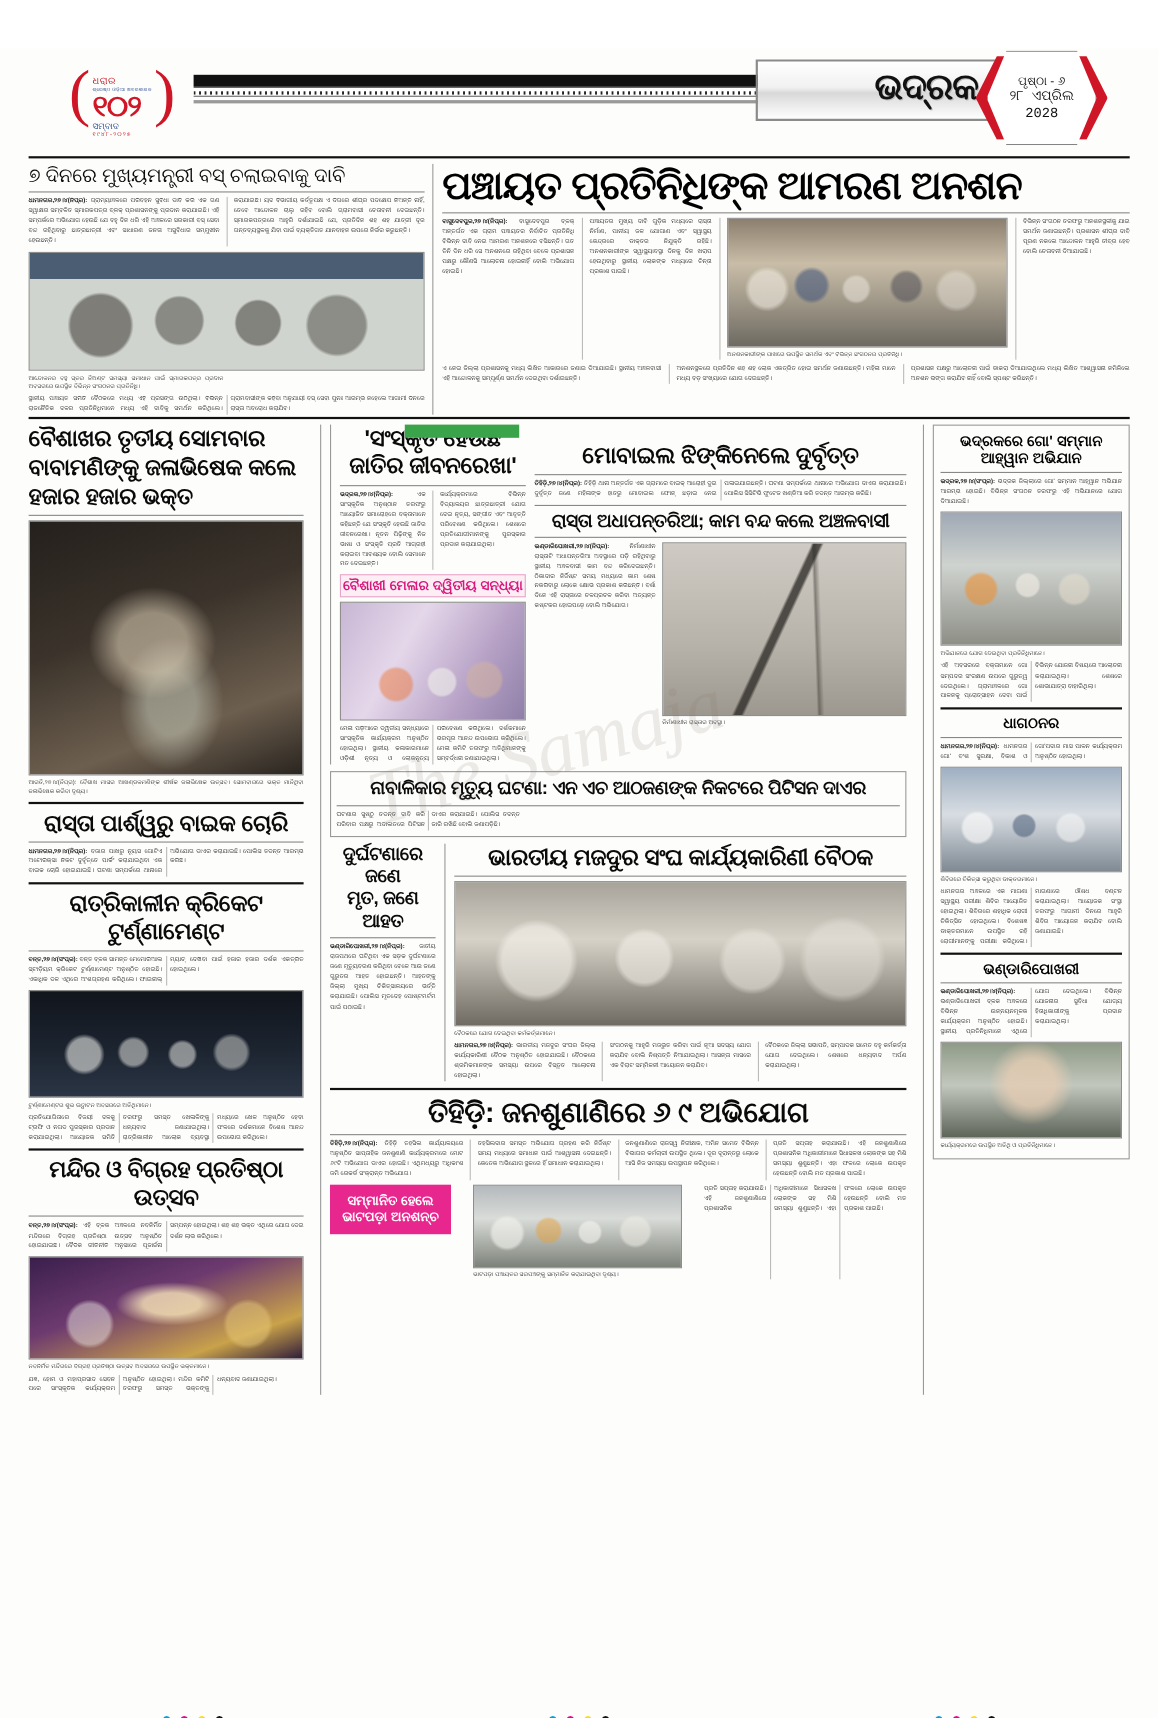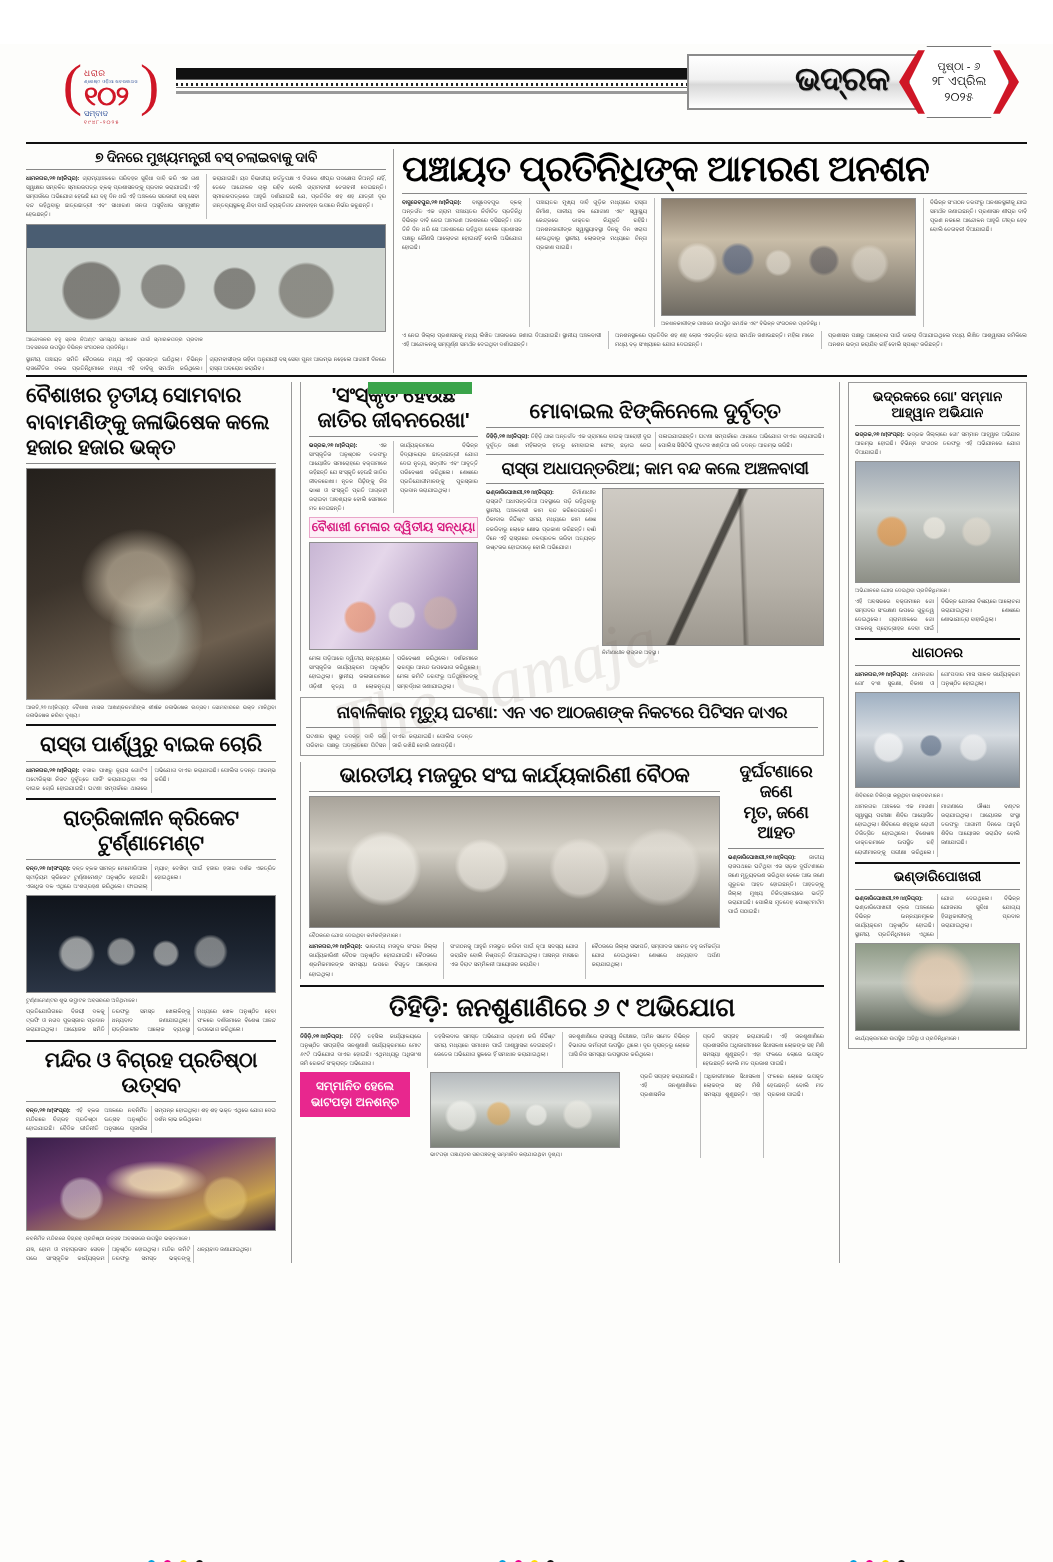--- a/index.html
+++ b/index.html
@@ -62,46 +62,46 @@
     border-radius: 0 30px 30px 0;
     background: linear-gradient(to bottom,#fff 0%,#f1f1f1 45%,#d8d8d8 55%,#fff 100%);
   }
   .edition-name {
     position: absolute; left: 108px; top: 16px;
     font-size: 33px; font-weight: bold; color: #111;
     letter-spacing: -1px;
     text-shadow: 1px 1px 0 #bbb;
   }
   .date-hex {
-    position: absolute; right: 8px; top: 2px;
-    width: 120px; height: 72px;
+    position: absolute; right: 20px; top: 2px;
+    width: 120px; height: 86px;
   }
   .hex-red {
     position: absolute; inset: 0;
     background: #cf1626;
     clip-path: polygon(0% 50%, 16% 6%, 84% 6%, 100% 50%, 84% 94%, 16% 94%);
   }
   .hex-white {
     position: absolute; left: 10px; top: 0; right: 10px; bottom: 0;
     background: #fff; border: 1.5px solid #777;
     clip-path: polygon(0% 50%, 18% 0%, 82% 0%, 100% 50%, 82% 100%, 18% 100%);
     display: flex; flex-direction: column; align-items: center; justify-content: center;
     gap: 1px;
   }
   .hex-white div { font-size: 11px; color: #111; white-space: nowrap; }
-  .hex-white .d2 { font-size: 12.5px; }
+  .hex-white .d2 { font-size: 12.5px; font-family: Liberation Mono, monospace; }
 
   
   .body-wrap { padding: 0 26px; position: relative; }
   .hr-thick { border-top: 2px solid #111; margin: 2px 0 5px 0; }
   .hr-thin  { border-top: 1px solid #888; margin: 4px 0; }
 
   h1.lead-left {
-    font-size: 14px; font-weight: bold; color: #0a0a0a;
-    text-align: center; line-height: 1.15; letter-spacing: -.3px;
+    font-size: 18px; font-weight: normal; color: #0a0a0a;
+    text-align: left; line-height: 1.15; letter-spacing: -.3px;
   }
   h1.lead-main {
     font-size: 36px; font-weight: bold; color: #000;
     text-align: left; line-height: 1.1; letter-spacing: -1px;
   }
   h2.sec {
     font-size: 21px; font-weight: bold; text-align: center;
     line-height: 1.2; color: #0a0a0a; letter-spacing: -.4px;
   }
   h2.sec-sm { font-size: 17px; }
@@ -269,21 +269,21 @@
     </div>
 
     <div class="edition-swoosh">
       <div class="swoosh-body"></div>
       <div class="edition-name">ଭଦ୍ରକ</div>
       <div class="date-hex">
         <div class="hex-red"></div>
         <div class="hex-white">
           <div class="d1">ପୃଷ୍ଠା - ୬</div>
           <div class="d2">୨୮ ଏପ୍ରିଲ</div>
-          <div class="d2">୨୦୨୫</div>
+          <div class="d2">2028</div>
         </div>
       </div>
     </div>
   </div>
 
   <div class="body-wrap">
     <div class="hr-thick"></div>
 
     <div class="flexrow">
 
@@ -412,43 +412,43 @@
           </div>
         </div>
 
         <div class="boxed" style="margin-top:6px;">
           <h2 class="sec sec-sm">ନାବାଳିକାର ମୃତ୍ୟୁ ଘଟଣା: ଏନ ଏଚ ଆଠଜଣଙ୍କ ନିକଟରେ ପିଟିସନ ଦାଏର</h2>
           <div class="hr-thin"></div>
           <div class="col-text cols6">ଘଟଣାର ସୁଷ୍ଠୁ ତଦନ୍ତ ଦାବି କରି ପରିବାର ପକ୍ଷରୁ ଅଦାଲତରେ ପିଟିସନ ଦାଏର କରାଯାଇଛି। ପୋଲିସ ତଦନ୍ତ ଜାରି ରଖିଛି ବୋଲି ଜଣାପଡ଼ିଛି।</div>
         </div>
 
         <div class="flexrow" style="gap:8px;margin-top:6px;">
+          <div style="width:96px;">
+            <h2 class="sec sec-sm">ଦୁର୍ଘଟଣାରେ ଜଣେ</h2>
+            <h2 class="sec sec-sm">ମୃତ, ଜଣେ ଆହତ</h2>
+            <div class="hr-thin"></div>
+            <div class="col-text">
+              <span class="lead-in">ଭଣ୍ଡାରିପୋଖରୀ,୨୭।୪(ନିପ୍ର):</span>
+              <span>ଜାତୀୟ ରାଜପଥରେ ଘଟିଥିବା ଏକ ସଡ଼କ ଦୁର୍ଘଟଣାରେ ଜଣେ ମୃତ୍ୟୁବରଣ କରିଥିବା ବେଳେ ଆଉ ଜଣେ ଗୁରୁତର ଆହତ ହୋଇଛନ୍ତି। ଆହତଙ୍କୁ ଜିଲ୍ଲା ମୁଖ୍ୟ ଚିକିତ୍ସାଳୟରେ ଭର୍ତ୍ତି କରାଯାଇଛି। ପୋଲିସ ମୃତଦେହ ପୋଷ୍ଟମର୍ଟମ ପାଇଁ ପଠାଇଛି।</span>
+            </div>
+          </div>
           <div style="flex:1;border-left:1px solid #999;padding-left:8px;">
             <h2 class="sec">ଭାରତୀୟ ମଜଦୁର ସଂଘ କାର୍ଯ୍ୟକାରିଣୀ ବୈଠକ</h2>
             <div class="hr-thin"></div>
             <div class="photo p-handover" style="height:132px;"></div>
             <div class="caption" style="margin-top:3px;">ବୈଠକରେ ଯୋଗ ଦେଇଥିବା କର୍ମକର୍ତ୍ତାମାନେ।</div>
             <div class="flexrow" style="gap:6px;margin-top:3px;">
               <div style="flex:1;" class="col-text">
                 <span class="lead-in">ଧାମନଗର,୨୭।୪(ନିପ୍ର):</span>
                 <span>ଭାରତୀୟ ମଜଦୁର ସଂଘର ଜିଲ୍ଲା କାର୍ଯ୍ୟକାରିଣୀ ବୈଠକ ଅନୁଷ୍ଠିତ ହୋଇଯାଇଛି। ବୈଠକରେ ଶ୍ରମିକମାନଙ୍କ ସମସ୍ୟା ଉପରେ ବିସ୍ତୃତ ଆଲୋଚନା ହୋଇଥିଲା।</span>
               </div>
               <div style="flex:1;border-left:1px solid #bbb;padding-left:6px;" class="col-text">ସଂଗଠନକୁ ଆହୁରି ମଜଭୁତ କରିବା ପାଇଁ ନୂଆ ସଦସ୍ୟ ଯୋଗ କରାଯିବ ବୋଲି ନିଷ୍ପତ୍ତି ନିଆଯାଇଥିଲା। ଆସନ୍ତା ମାସରେ ଏକ ବିରାଟ ସମ୍ମିଳନୀ ଆୟୋଜନ କରାଯିବ।</div>
               <div style="flex:1;border-left:1px solid #bbb;padding-left:6px;" class="col-text">ବୈଠକରେ ଜିଲ୍ଲା ସଭାପତି, ସମ୍ପାଦକ ସମେତ ବହୁ କର୍ମକର୍ତ୍ତା ଯୋଗ ଦେଇଥିଲେ। ଶେଷରେ ଧନ୍ୟବାଦ ଅର୍ପଣ କରାଯାଇଥିଲା।</div>
             </div>
           </div>
-          <div style="width:96px;">
-            <h2 class="sec sec-sm">ଦୁର୍ଘଟଣାରେ ଜଣେ</h2>
-            <h2 class="sec sec-sm">ମୃତ, ଜଣେ ଆହତ</h2>
-            <div class="hr-thin"></div>
-            <div class="col-text">
-              <span class="lead-in">ଭଣ୍ଡାରିପୋଖରୀ,୨୭।୪(ନିପ୍ର):</span>
-              <span>ଜାତୀୟ ରାଜପଥରେ ଘଟିଥିବା ଏକ ସଡ଼କ ଦୁର୍ଘଟଣାରେ ଜଣେ ମୃତ୍ୟୁବରଣ କରିଥିବା ବେଳେ ଆଉ ଜଣେ ଗୁରୁତର ଆହତ ହୋଇଛନ୍ତି। ଆହତଙ୍କୁ ଜିଲ୍ଲା ମୁଖ୍ୟ ଚିକିତ୍ସାଳୟରେ ଭର୍ତ୍ତି କରାଯାଇଛି। ପୋଲିସ ମୃତଦେହ ପୋଷ୍ଟମର୍ଟମ ପାଇଁ ପଠାଇଛି।</span>
-            </div>
-          </div>
         </div>
 
         <div style="margin-top:6px;">
           <div class="hr-thick"></div>
           <h2 class="sec sec-lg">ତିହିଡ଼ି: ଜନଶୁଣାଣିରେ ୬ ୯ ଅଭିଯୋଗ</h2>
           <div class="hr-thin"></div>
           <div class="flexrow" style="gap:6px;">
             <div style="flex:1;" class="col-text">
               <span class="lead-in">ତିହିଡ଼ି,୨୭।୪(ନିପ୍ର):</span>
               <span>ତିହିଡ଼ି ତହସିଲ କାର୍ଯ୍ୟାଳୟରେ ଅନୁଷ୍ଠିତ ସାପ୍ତାହିକ ଜନଶୁଣାଣି କାର୍ଯ୍ୟକ୍ରମରେ ମୋଟ ୬୯ଟି ଅଭିଯୋଗ ଦାଏର ହୋଇଛି। ଏଥିମଧ୍ୟରୁ ଅଧିକାଂଶ ଜମି ରେକର୍ଡ ସଂକ୍ରାନ୍ତ ଅଭିଯୋଗ।</span>

